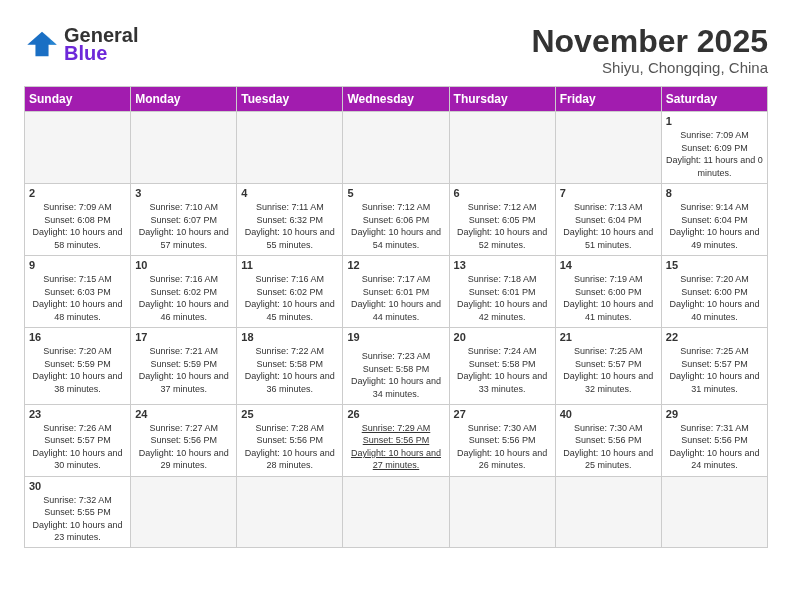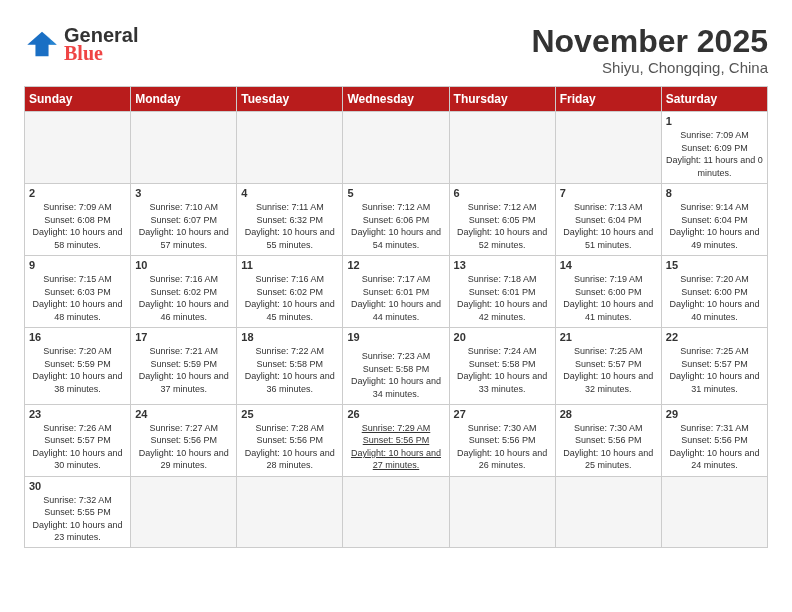--- a/index.html
+++ b/index.html
@@ -44,21 +44,21 @@
     .subtitle {
       font-size: 15px;
       color: #555;
     }
     .calendar {
       width: 100%;
       border-collapse: collapse;
       table-layout: fixed;
     }
     .calendar th {
-      background: #b91c1c;
+      background: #a21caf;
       color: #fff;
       font-size: 12px;
       font-weight: bold;
       padding: 5px 4px;
       text-align: left;
       border: 1px solid #ccc;
     }
     .calendar td {
       border: 1px solid #ccc;
       vertical-align: top;
@@ -93,21 +93,21 @@
 
 <div class="page">
   <div class="header">
     <div class="logo">
       <svg class="logo-icon" viewBox="0 0 44 34">
         <polygon points="22,2 40,18 30,18 30,32 14,32 14,18 4,18" fill="#1a6fc4"></polygon>
         <polygon points="22,2 40,18 32,18 32,10" fill="#3399dd" opacity="0.5"></polygon>
       </svg>
       <div>
         <div style="font-size:20px;font-weight:bold;color:#333;line-height:1.1;"><span style="color:#333;">General</span></div>
-        <div style="font-size:20px;font-weight:bold;color:#ef4444;line-height:1.1;margin-top:-4px;font-family:Liberation Serif, serif;">Blue</div>
+        <div style="font-size:20px;font-weight:bold;color:#6d28d9;line-height:1.1;margin-top:-4px;">Blue</div>
       </div>
     </div>
     <div class="title-block">
       <div class="month-title">November 2025</div>
       <div class="subtitle">Shiyu, Chongqing, China</div>
     </div>
   </div>
 
   <table class="calendar">
     <thead>
@@ -293,21 +293,21 @@
 Sunset: 5:56 PM
 Daylight: 10 hours and 27 minutes.</div>
           </td>
           <td>
             <span class="day-num">27</span>
             <div class="day-info" style="white-space: pre-line;">Sunrise: 7:30 AM
 Sunset: 5:56 PM
 Daylight: 10 hours and 26 minutes.</div>
           </td>
           <td>
-            <span class="day-num">28</span>
+            <span class="day-num">40</span>
             <div class="day-info" style="white-space: pre-line;">Sunrise: 7:30 AM
 Sunset: 5:56 PM
 Daylight: 10 hours and 25 minutes.</div>
           </td>
           <td>
             <span class="day-num">29</span>
             <div class="day-info" style="white-space: pre-line;">Sunrise: 7:31 AM
 Sunset: 5:56 PM
 Daylight: 10 hours and 24 minutes.</div>
           </td>

